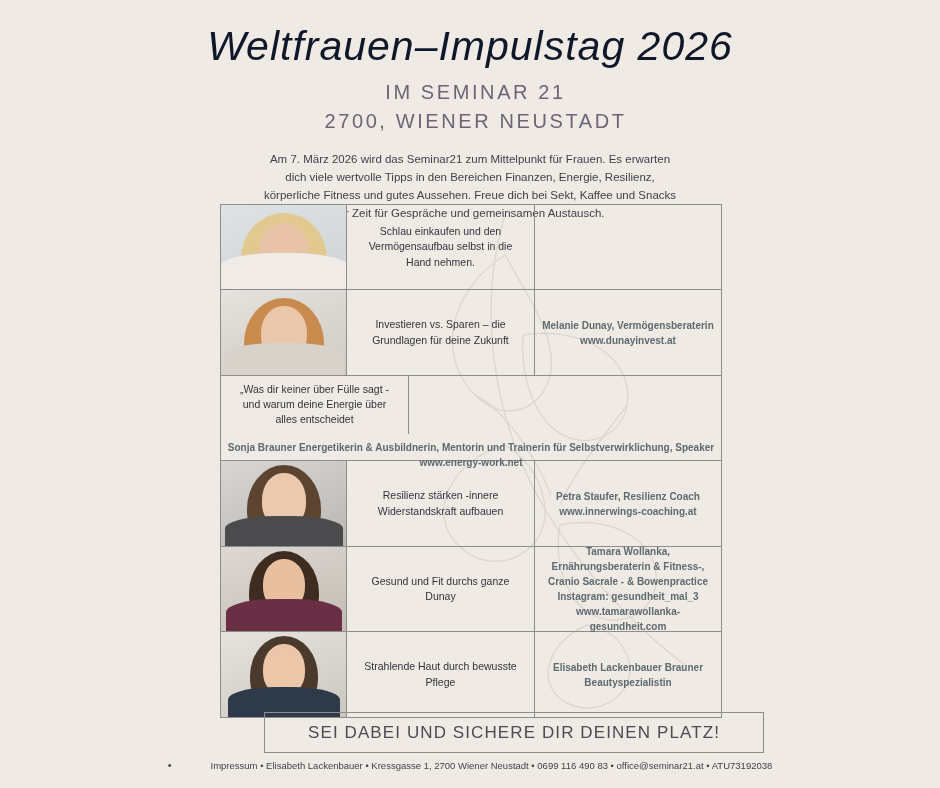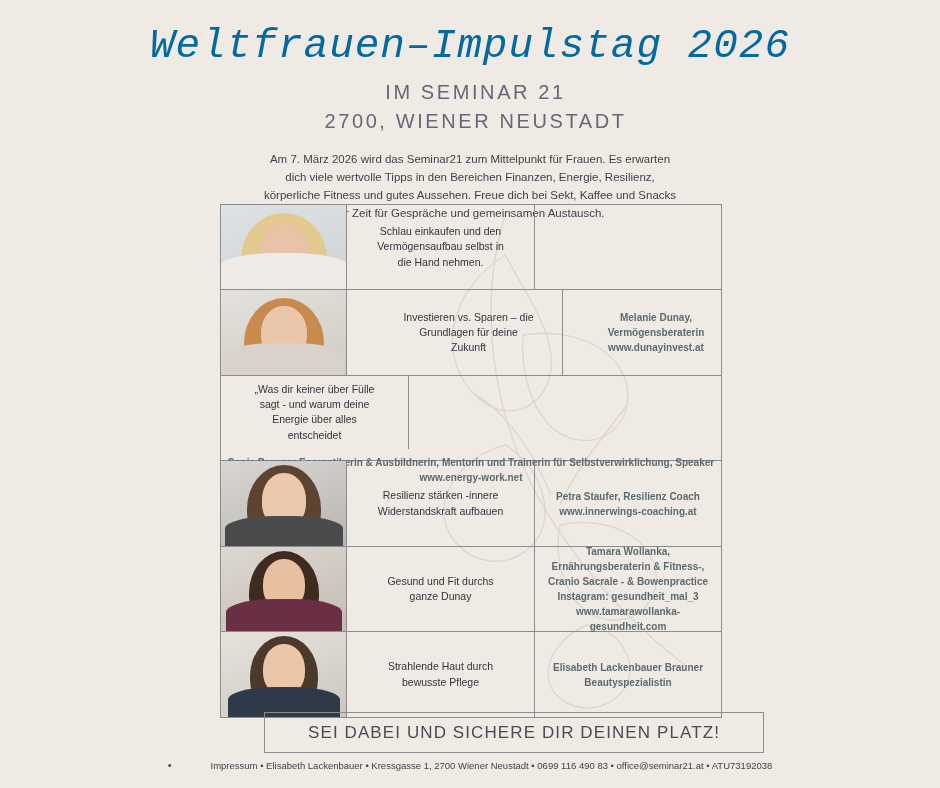--- a/index.html
+++ b/index.html
@@ -31,25 +31,25 @@
   .page {
     position: relative;
     z-index: 2;
     width: 940px;
     height: 788px;
   }
 
   
   .title-script {
     text-align: center;
-    font-family: Liberation Mono, monospace;
+    font-family: Liberation Sans, sans-serif;
     font-style: italic;
     font-size: 41px;
     letter-spacing: 1px;
-    color: #0369a1;
+    color: #0f172a;
     padding-top: 22px;
     line-height: 1.2;
     white-space: nowrap;
   }
   .subtitle-1, .subtitle-2 {
     text-align: center;
     font-family: "Liberation Sans", sans-serif;
     color: #6d6477;
     letter-spacing: 2.6px;
     font-weight: 400;
@@ -97,40 +97,40 @@
   }
   .cell-topic {
     width: 188px;
     border-right: 1px solid #8c8c8c;
     display: flex;
     align-items: center;
     justify-content: center;
     text-align: center;
     font-size: 10.5px;
     line-height: 1.45;
-    padding: 6px 26px;
+    padding: 6px 10px;
     box-sizing: border-box;
     color: #33333c;
   }
   .cell-info {
     flex: 1;
     display: flex;
     align-items: center;
     justify-content: center;
     text-align: center;
     font-size: 10px;
     line-height: 1.5;
     padding: 6px 6px;
     box-sizing: border-box;
     font-weight: bold;
     color: #5d6a6f;
   }
 
   .row-1 { height: 84px; }
-  .row-2 { height: 85px; gap: 28px; }
+  .row-2 { height: 85px; }
   .row-3 { height: 84px; flex-direction: column; }
   .row-4 { height: 85px; }
   .row-5 { height: 84px; }
   .row-6 { height: 85px; }
 
   
   .portrait {
     position: absolute;
     inset: 0;
   }

